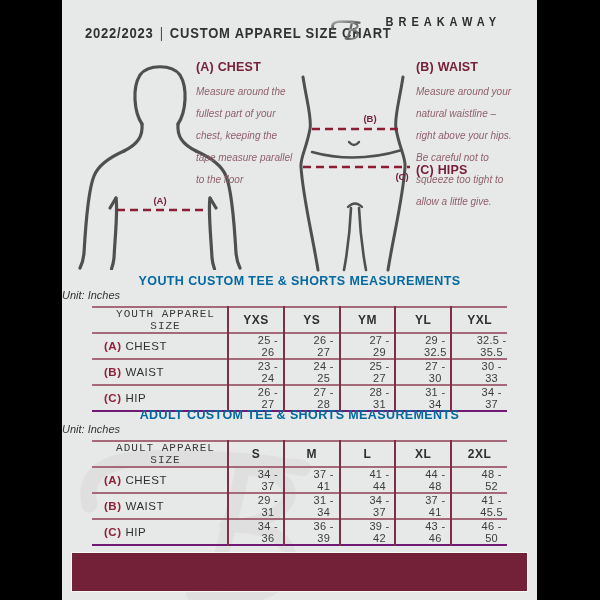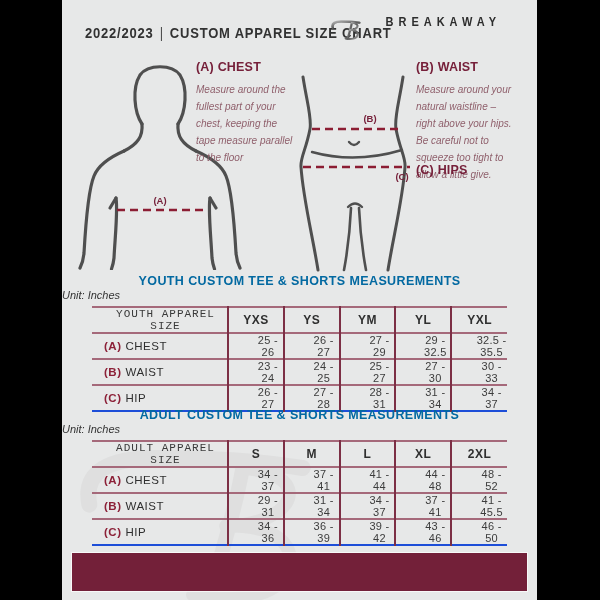--- a/index.html
+++ b/index.html
@@ -11,33 +11,33 @@
   .hdr-title{position:absolute;left:23px;top:24px;font-size:13px;font-weight:bold;
              color:#323232;letter-spacing:.8px;transform:scaleY(1.15);transform-origin:left top;white-space:nowrap;}
   .hdr-sep{margin:0 6px;color:#4a4a4a;font-weight:normal;}
   .brand{position:absolute;top:16px;right:36px;display:flex;align-items:flex-start;gap:25px;}
   .brand-name{font-size:11px;font-weight:bold;letter-spacing:5px;color:#2d2d2d;transform:scaleY(1.1);}
 
   
   .fig{position:absolute;}
   .measure-block{position:absolute;width:128px;}
   .measure-block h3{margin:0 0 7px 0;font-size:12.5px;font-weight:bold;color:#76203a;letter-spacing:.2px;}
-  .measure-block p{margin:0;font-size:10px;font-style:italic;color:#8f5f6b;line-height:17px;white-space:pre-line;}
+  .measure-block p{margin:0;font-size:10px;font-style:italic;color:#8f5f6b;line-height:22px;white-space:pre-line;}
 
   
   .sec-title{position:absolute;left:0;width:475px;text-align:center;font-size:12.5px;
              font-weight:bold;color:#0369a1;letter-spacing:.4px;}
   .sec-unit{position:absolute;left:0;width:475px;text-align:left;font-size:11px;
             font-style:italic;color:#333;}
 
   
   .mtable{position:absolute;left:30px;width:415px;border-collapse:collapse;table-layout:fixed;}
   .mtable col.c0{width:136px;}
   .mtable tr{border-top:2px solid #a5697a;}
-  .mtable tbody tr:last-child{border-bottom:2px solid #1d4ed8;}
+  .mtable tbody tr:last-child{border-bottom:2px solid #701a75;}
   .mtable th,.mtable td{padding:0;border:none;}
   .mtable th{height:23px;font-size:12px;font-weight:bold;color:#2f2f2f;letter-spacing:.5px;text-align:center;}
   .mtable td{height:21px;font-size:11px;color:#3c3c3c;text-align:center;letter-spacing:.3px;padding-left:24px;}
   .mtable th.lbl{font-weight:normal;font-size:11px;letter-spacing:1px;color:#3a3a3a;text-align:center;padding-left:12px;font-family:Liberation Mono, monospace;}
   .mtable td.lbl{text-align:left;padding-left:12px;font-size:11.5px;letter-spacing:.5px;color:#2f2f2f;}
   .mtable td.lbl .pfx{color:#8c2138;font-weight:bold;margin-right:4px;}
   .mtable th:not(.lbl),.mtable td:not(.lbl){border-left:2px solid #7c2f45;border-radius:7px;}
 
   
   .footer-bar{position:absolute;left:10px;top:553px;width:455px;height:38px;background:#732039;

